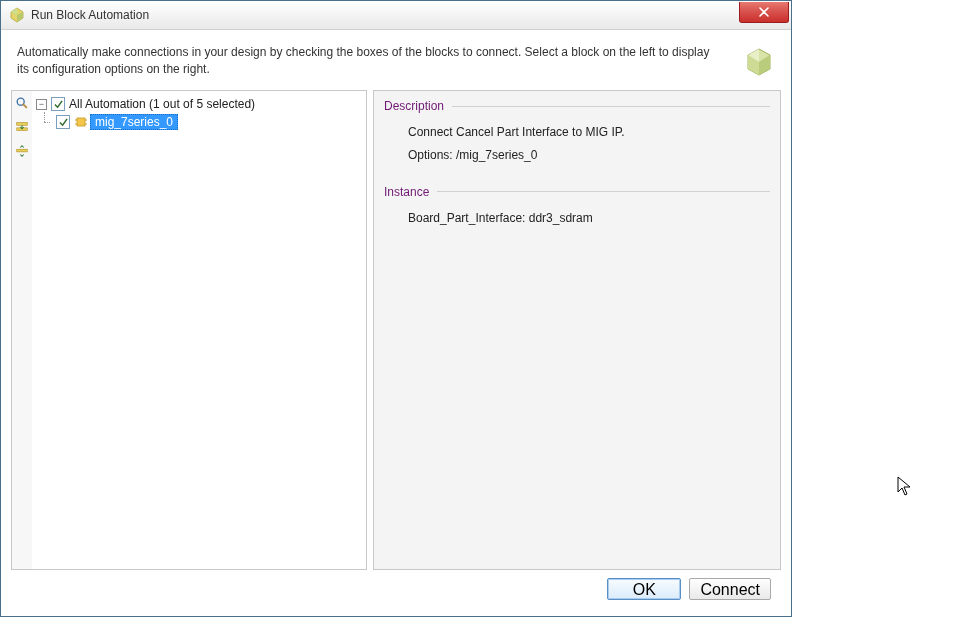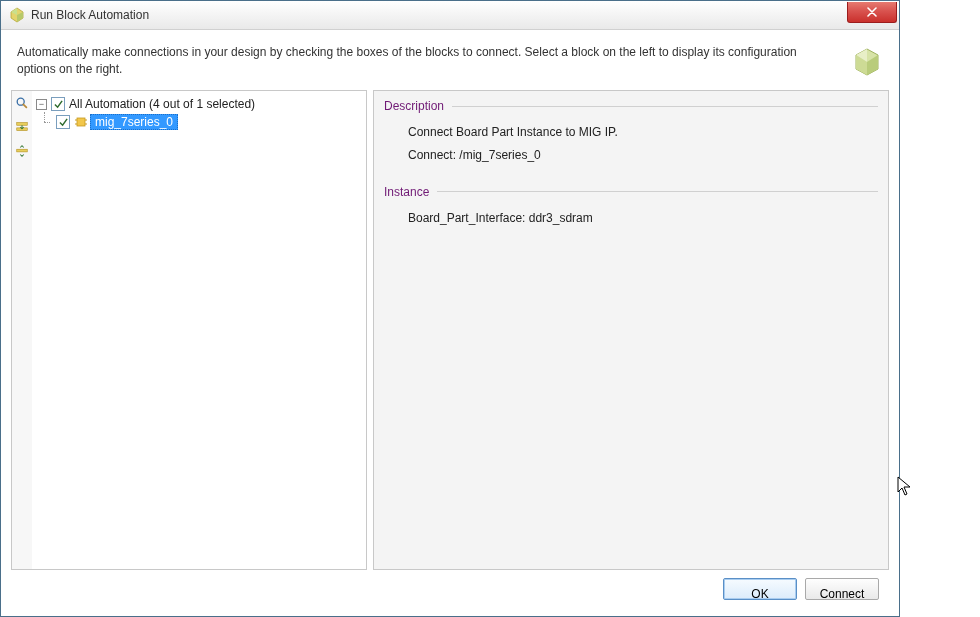--- a/index.html
+++ b/index.html
@@ -7,21 +7,21 @@
     padding: 0;
     font-family: "Segoe UI", Tahoma, sans-serif;
     font-size: 12px;
     color: #222;
     background: #fff;
     width: 980px;
     height: 617px;
     overflow: hidden;
   }
   .dialog {
-    width: 900px;
+    width: 792px;
     height: 617px;
     border: 1px solid #4a6f8a;
     box-sizing: border-box;
     display: flex;
     flex-direction: column;
     background: #fff;
   }
   
   .titlebar {
     height: 28px;
@@ -213,22 +213,22 @@
     justify-content: flex-end;
     gap: 8px;
   }
   .btn {
     min-width: 74px;
     height: 22px;
     border: 1px solid #a9a9a9;
     background: linear-gradient(to bottom, #fefefe, #e9e9e9);
     border-radius: 2px;
     font: inherit;
-    font-size: 12px;
-    padding: 8px 10px;
+    font-size: 16px;
+    padding: 2px 10px;
     cursor: default;
   }
   .btn.default {
     border-color: #5a8fc6;
     box-shadow: inset 0 0 0 1px #a9cdf0;
     background: linear-gradient(to bottom, #f6fbff, #dcecfb);
   }
 
   
   .cursor {
@@ -303,21 +303,21 @@
         </div>
 
         <div class="tree-area">
           <div class="tree-row">
             <span class="expander">−</span>
             <span class="cb">
               <svg viewBox="0 0 10 10" width="9" height="9">
                   <path d="M1 5 L4 8 L9 1" fill="none" stroke="#2e6b2e" stroke-width="1.6"></path>
                 </svg>
             </span>
-            <span>All Automation (4 out of 1 selected)</span>
+            <span>All Automation (1 out of 5 selected)</span>
           </div>
           <div class="tree-row tree-child">
             <span class="cb" style="margin-left:4px;">
               <svg viewBox="0 0 10 10" width="9" height="9">
                   <path d="M1 5 L4 8 L9 1" fill="none" stroke="#2e6b2e" stroke-width="1.6"></path>
                 </svg>
             </span>
             <span class="node-icon">
               <svg viewBox="0 0 14 14" width="14" height="14">
                 <rect x="3" y="3" width="8" height="8" fill="#f2c74b" stroke="#c79a1f" stroke-width="0.8"></rect>
@@ -331,22 +331,22 @@
           </div>
         </div>
       </div>
 
       <div class="right-pane">
         <div class="section-header">
           <span>Description</span>
           <span class="rule"></span>
         </div>
         <div class="section-body">
-          <div>Connect Board Part Instance to MIG IP.</div>
-          <div>Connect: /mig_7series_0</div>
+          <div>Connect Cancel Part Interface to MIG IP.</div>
+          <div>Options: /mig_7series_0</div>
         </div>
 
         <div class="section-header">
           <span>Instance</span>
           <span class="rule"></span>
         </div>
         <div class="section-body">
           <div>Board_Part_Interface:  ddr3_sdram</div>
         </div>
       </div>

